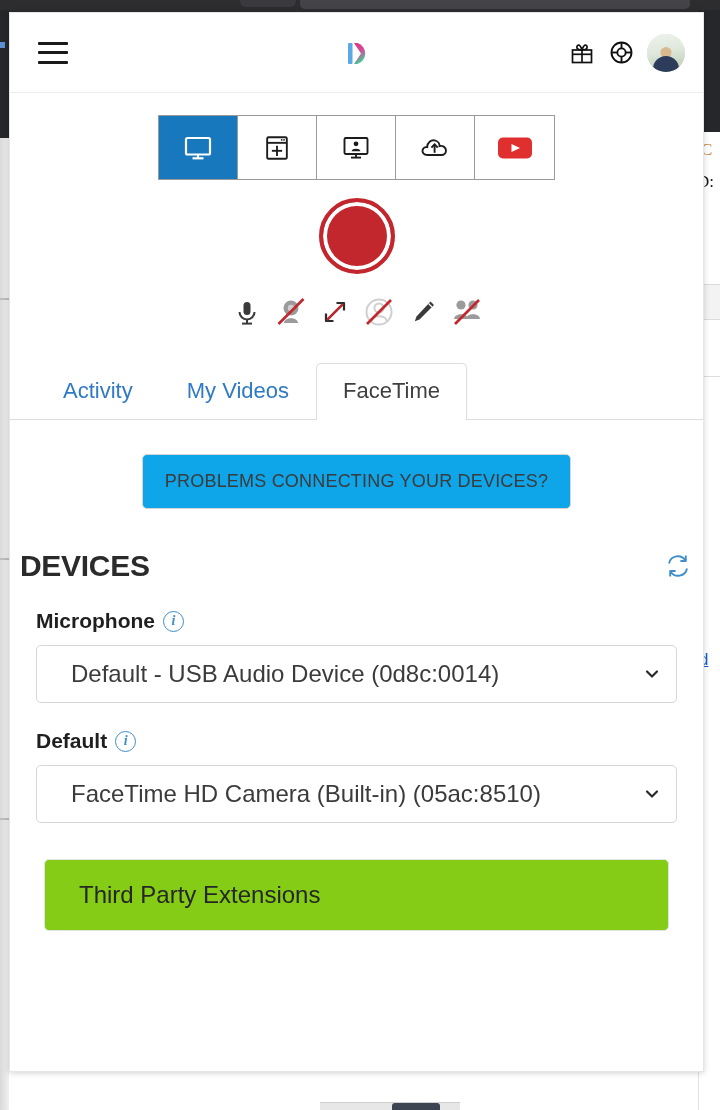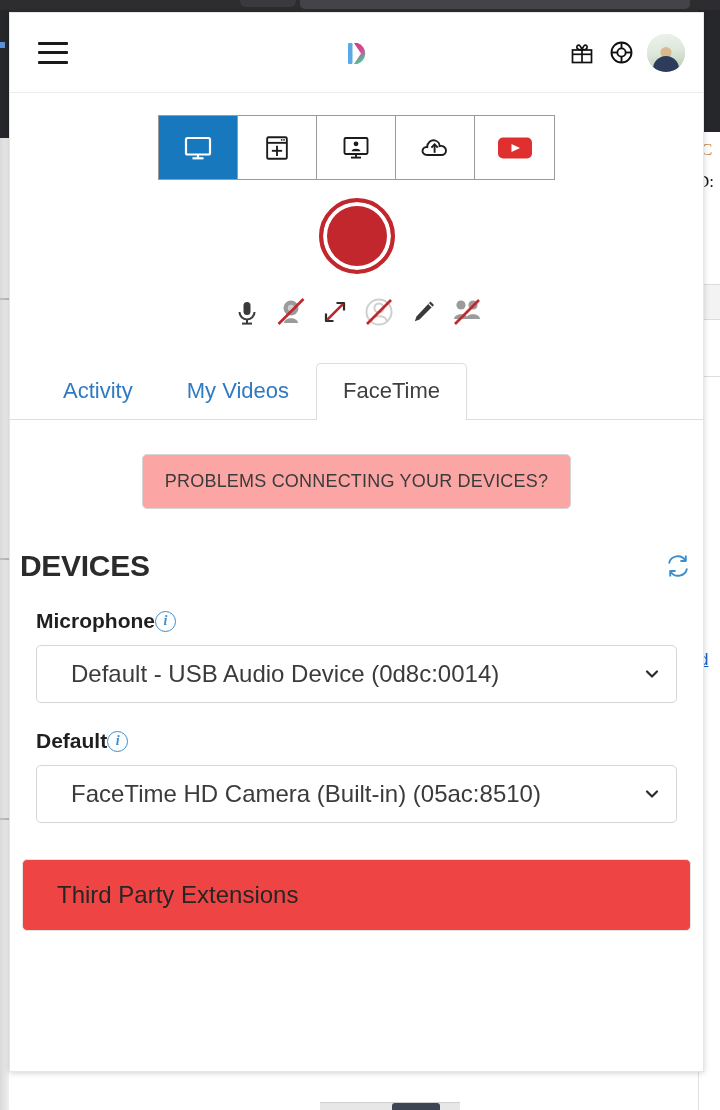--- a/index.html
+++ b/index.html
@@ -301,21 +301,21 @@
 
   
   .problems-wrap {
     display: flex;
     justify-content: center;
     margin-top: 34px;
   }
   .problems-btn {
     font-size: 18px;
     color: #3b3b3b;
-    background: #fca5a5;
+    background: #0ea5e9;
     border: 1px solid #d5d5d5;
     border-radius: 5px;
     padding: 16px 22px;
     letter-spacing: 0.2px;
     cursor: pointer;
     font-family: "Liberation Sans", sans-serif;
   }
 
   
   .devices-head {
@@ -342,21 +342,21 @@
   .field {
     padding: 0 26px;
     margin-top: 26px;
   }
   .field-label {
     font-size: 21px;
     font-weight: bold;
     color: #1f1f1f;
     display: flex;
     align-items: center;
-    gap: 0;
+    gap: 8px;
     margin-bottom: 12px;
   }
   .info-icon {
     width: 21px; height: 21px;
     border-radius: 50%;
     border: 1.6px solid #3f8ecb;
     color: #3f8ecb;
     font-size: 14px;
     font-style: italic;
     font-family: "Liberation Serif", serif;
@@ -386,23 +386,23 @@
     text-overflow: ellipsis;
   }
   .select-box .chev {
     position: absolute;
     right: 16px; top: 50%;
     transform: translateY(-50%);
     width: 16px; height: 16px;
   }
 
   .extensions-row {
-    margin: 36px 12px 0;
+    margin: 36px 34px 0;
     height: 72px;
-    background: #ef4444;
+    background: #84cc16;
     border: 1px solid #e3e3e3;
     border-radius: 5px;
     display: flex;
     align-items: center;
     padding: 0 34px;
     cursor: pointer;
   }
   .extensions-row span {
     font-size: 24px;
     color: #262626;

